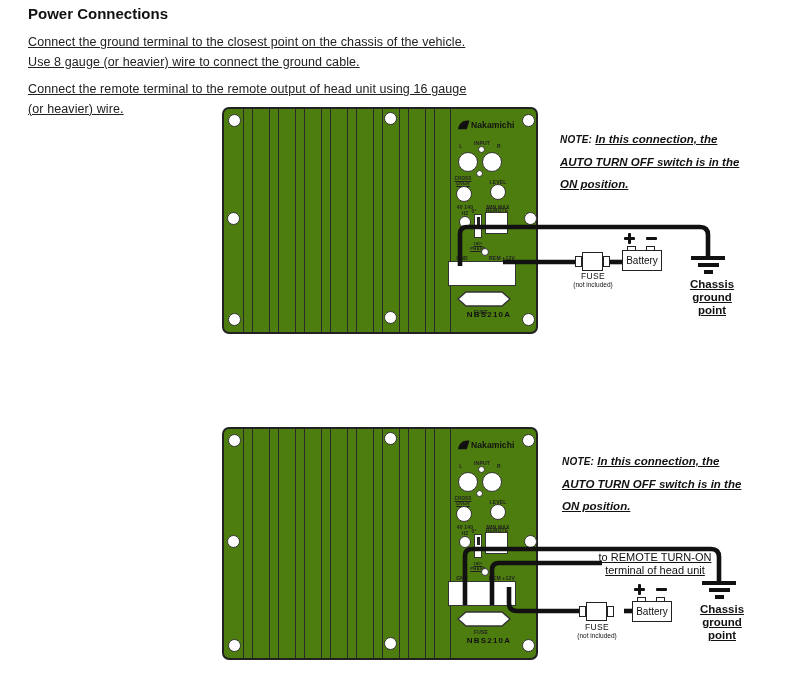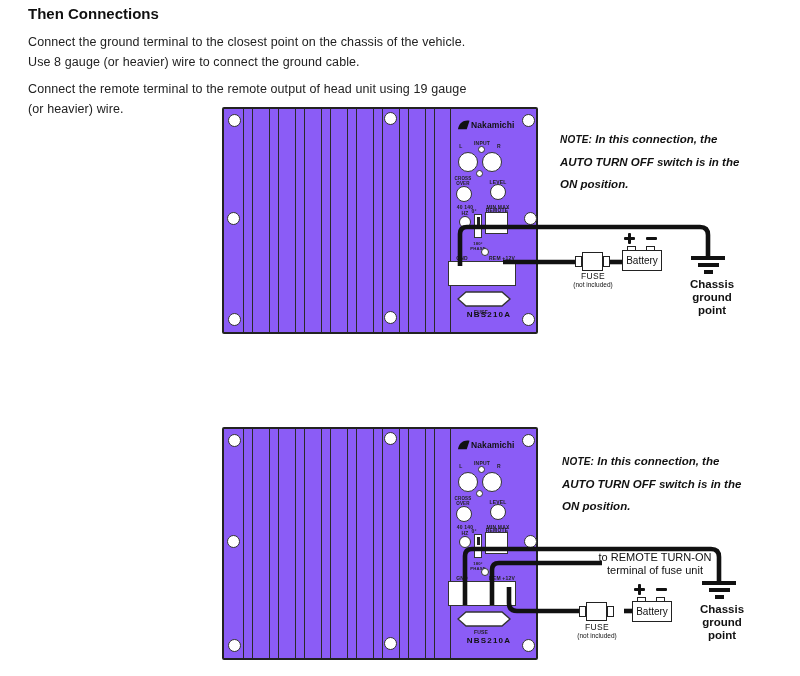--- a/index.html
+++ b/index.html
@@ -1,28 +1,28 @@
 <!DOCTYPE html>
 <html><head>
 <meta charset="utf-8">
 <style>
   html,body{margin:0;padding:0;background:#fff;}
   #screen{position:relative;width:800px;height:676px;background:#fff;overflow:hidden;
           font-family:"Liberation Sans", sans-serif;color:#1c1c1c;}
   .abs{position:absolute;}
-  .pre{white-space:pre-line;}
+  .pre{white-space:pre-line;text-decoration:underline;}
   
   .title{left:28px;top:5px;font-size:15px;font-weight:bold;color:#111;}
   .body-txt{font-size:12.5px;line-height:19.5px;letter-spacing:.1px;color:#222;}
   .note{width:198px;font-style:italic;font-weight:bold;font-size:11.5px;line-height:22px;color:#111;}
   .note b{font-size:10px;letter-spacing:.2px;}
   .chassis{width:60px;text-align:center;font-weight:bold;font-size:11.5px;line-height:13px;color:#111;z-index:7;}
   .remlbl{width:118px;text-align:center;font-size:11px;line-height:12.5px;color:#111;z-index:7;}
   
-  .amp{position:absolute;width:316px;border:2px solid #222;border-radius:2px;background:#8b5cf6;box-sizing:border-box;z-index:1;}
+  .amp{position:absolute;width:316px;border:2px solid #222;border-radius:7px;background:#4d7c0f;box-sizing:border-box;z-index:1;}
   .fins{position:absolute;left:15px;top:0;bottom:0;width:211px;
         background:repeating-linear-gradient(90deg,transparent 0 4px,#2a2a2a 4px 5.3px,transparent 5.3px 13px,#2a2a2a 13px 14.3px,transparent 14.3px 26px);}
   .cpanel{position:absolute;left:226px;top:0;bottom:0;width:88px;border-left:1.5px solid #2a2a2a;}
   .screw{position:absolute;width:13px;height:13px;border:1.6px solid #333;border-radius:50%;background:#fff;box-sizing:border-box;}
   .row-mid{top:calc(50% - 9px);}
   .logo{position:absolute;left:6px;top:10px;display:flex;align-items:center;gap:1px;}
   .brand{font-size:8.5px;font-weight:600;color:#111;letter-spacing:.1px;}
   .knob{position:absolute;border:1.5px solid #333;border-radius:50%;background:#fff;box-sizing:border-box;}
   .k20{width:20px;height:20px;} .k16{width:16px;height:16px;}
   .c7,.c8,.c12{position:absolute;border:1.2px solid #333;border-radius:50%;background:#fff;box-sizing:border-box;}
@@ -54,24 +54,24 @@
   .gb1,.gb2,.gb3{background:#111;margin:0 auto;}
   .gb1{width:34px;height:4px;}
   .gb2{width:21px;height:4px;margin-top:3px;}
   .gb3{width:9px;height:4px;margin-top:3px;}
 </style>
 </head>
 <body>
 
 <div id="screen">
 
-  <div class="abs title">Then Connections</div>
+  <div class="abs title">Power Connections</div>
   <div class="abs body-txt pre" style="left:28px;top:33px;">Connect the ground terminal to the closest point on the chassis of the vehicle.
 Use 8 gauge (or heavier) wire to connect the ground cable.</div>
-  <div class="abs body-txt pre" style="left:28px;top:80px;">Connect the remote terminal to the remote output of head unit using 19 gauge
+  <div class="abs body-txt pre" style="left:28px;top:80px;">Connect the remote terminal to the remote output of head unit using 16 gauge
 (or heavier) wire.</div>
 
   <div class="amp" id="amp1" style="left:222px;top:107px;height:227px;">
     <div class="fins"></div>
     <div class="screw" style="left:4px;top:5px;"></div>
     <div class="screw" style="left:160px;top:3px;"></div>
     <div class="screw" style="left:298px;top:5px;"></div>
     <div class="screw row-mid" style="left:3px;"></div>
     <div class="screw row-mid" style="left:300px;"></div>
     <div class="screw" style="left:4px;bottom:6px;"></div>
@@ -214,21 +214,21 @@
 ON position.</span></div>
 
   <svg class="wires" style="left:430px;top:420px;" width="350" height="256">
     <path class="wire" d="M35 185 L35 136 Q35 129 42 129 L281 129 Q289 129 289 137 L289 163"></path>
     <path class="wire" d="M62 185 L62 150 Q62 143 69 143 L172 143"></path>
     <path class="wire" d="M79 167 L79 183 Q79 191 87 191 L149 191"></path>
     <path class="wire" d="M194 191 L203 191"></path>
   </svg>
 
   <div class="abs remlbl pre" style="left:596px;top:551px;">to REMOTE TURN-ON
-terminal of fuse unit</div>
+terminal of head unit</div>
 
   <div class="fuseholder" style="left:579px;top:602px;">
     <div class="ftab" style="left:0;"></div>
     <div class="fbody"></div>
     <div class="ftab" style="left:28px;"></div>
   </div>
   <div class="fuselbl" style="left:566px;top:622px;">
     <div class="fl1">FUSE</div>
     <div class="fl2">(not included)</div>
   </div>

